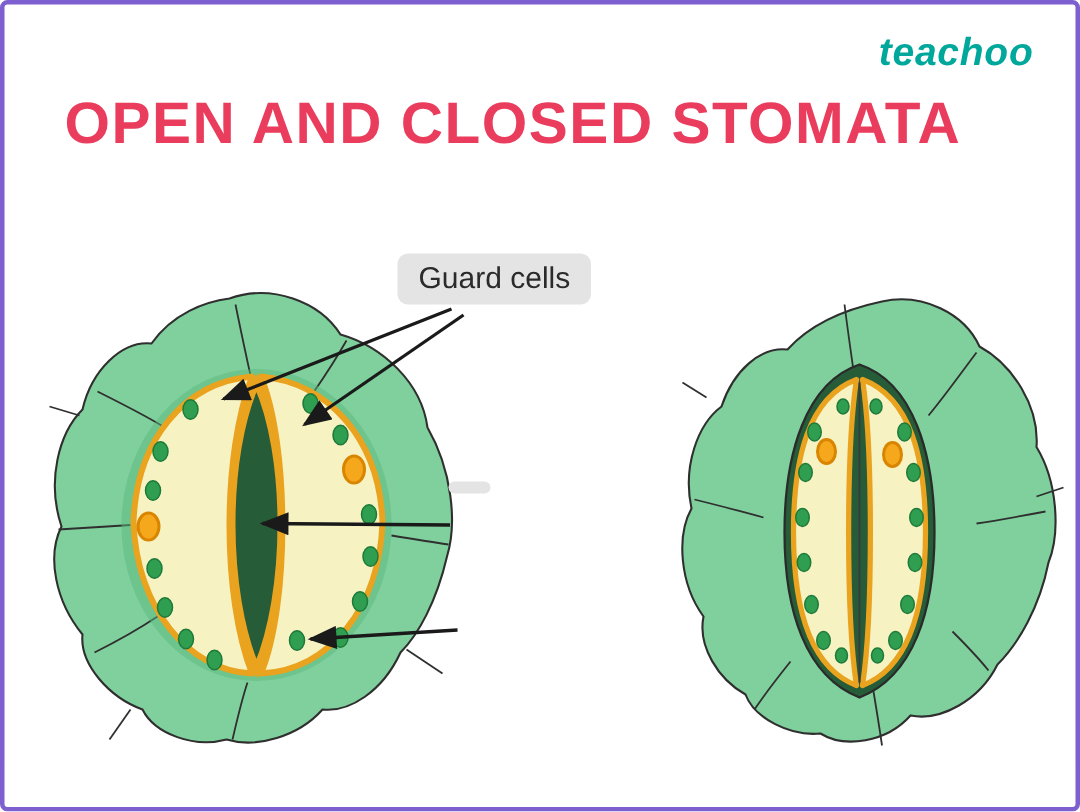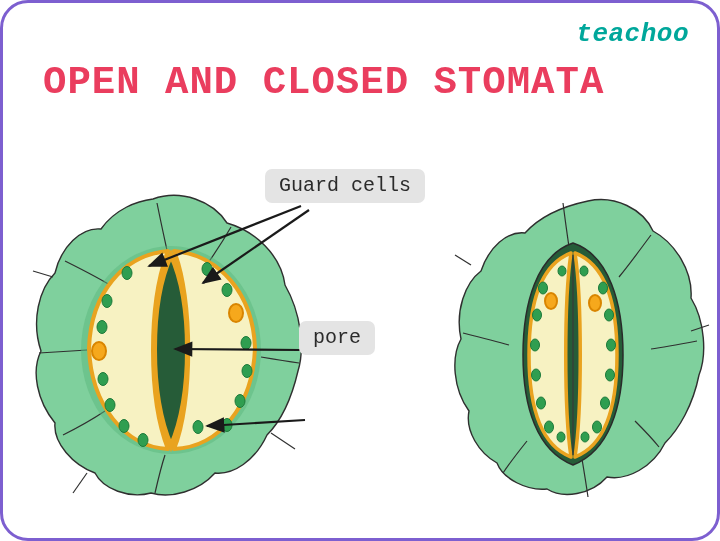--- a/index.html
+++ b/index.html
@@ -16,23 +16,23 @@
     --title-color:#ea3d5e;
     --brand-color:#00a79b;
   }
   html,body{margin:0;padding:0;background:#fff;}
   .card{
     position:relative;
     width:720px;height:541px;
     box-sizing:border-box;
     background:#ffffff;
     border:3px solid var(--border);
-    border-radius:28px;
+    border-radius:5px;
     overflow:hidden;
-    font-family:Liberation Mono, monospace;
+    font-family:Liberation Sans, sans-serif;
   }
   .brand{
     position:absolute;top:16px;right:28px;
     color:var(--brand-color);
     font-size:26px;font-weight:700;font-style:italic;
     letter-spacing:.5px;
   }
   .title{
     position:absolute;top:58px;left:40px;
     color:var(--title-color);
@@ -169,17 +169,16 @@
       <line x1="298" y1="203" x2="146" y2="263" marker-end="url(#arw)"></line>
       <line x1="306" y1="207" x2="200" y2="280" marker-end="url(#arw)"></line>
       <line x1="297" y1="347" x2="172" y2="346" marker-end="url(#arw)"></line>
       <line x1="302" y1="417" x2="204" y2="423" marker-end="url(#arw)"></line>
     </g>
   </svg>
 
   <div class="tag tag-guard">Guard cells</div>
 
   <div class="tag tag-pore">
-    <div>pore</div>
   </div>
 
 
 </div>
 
 </body></html>

